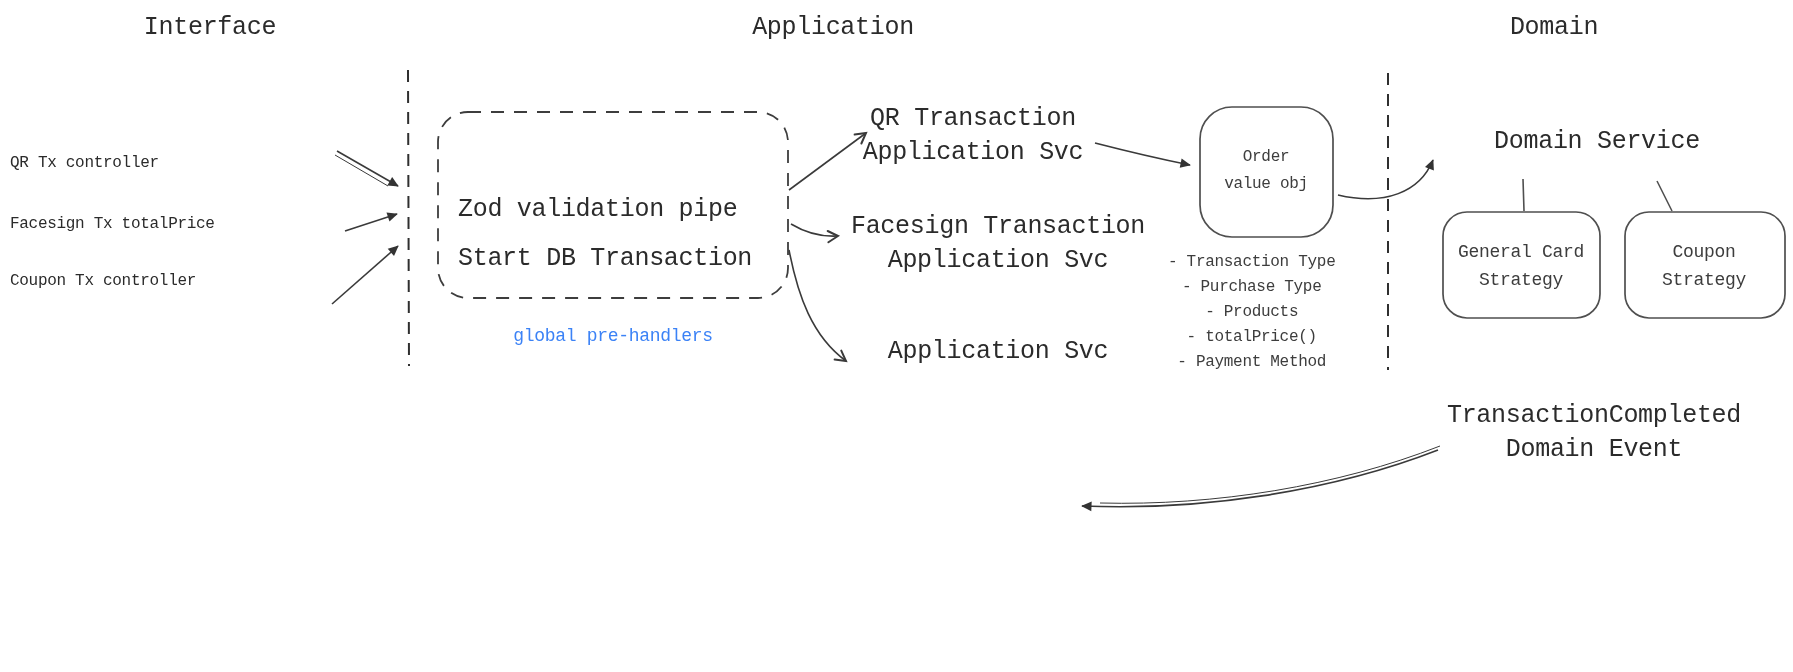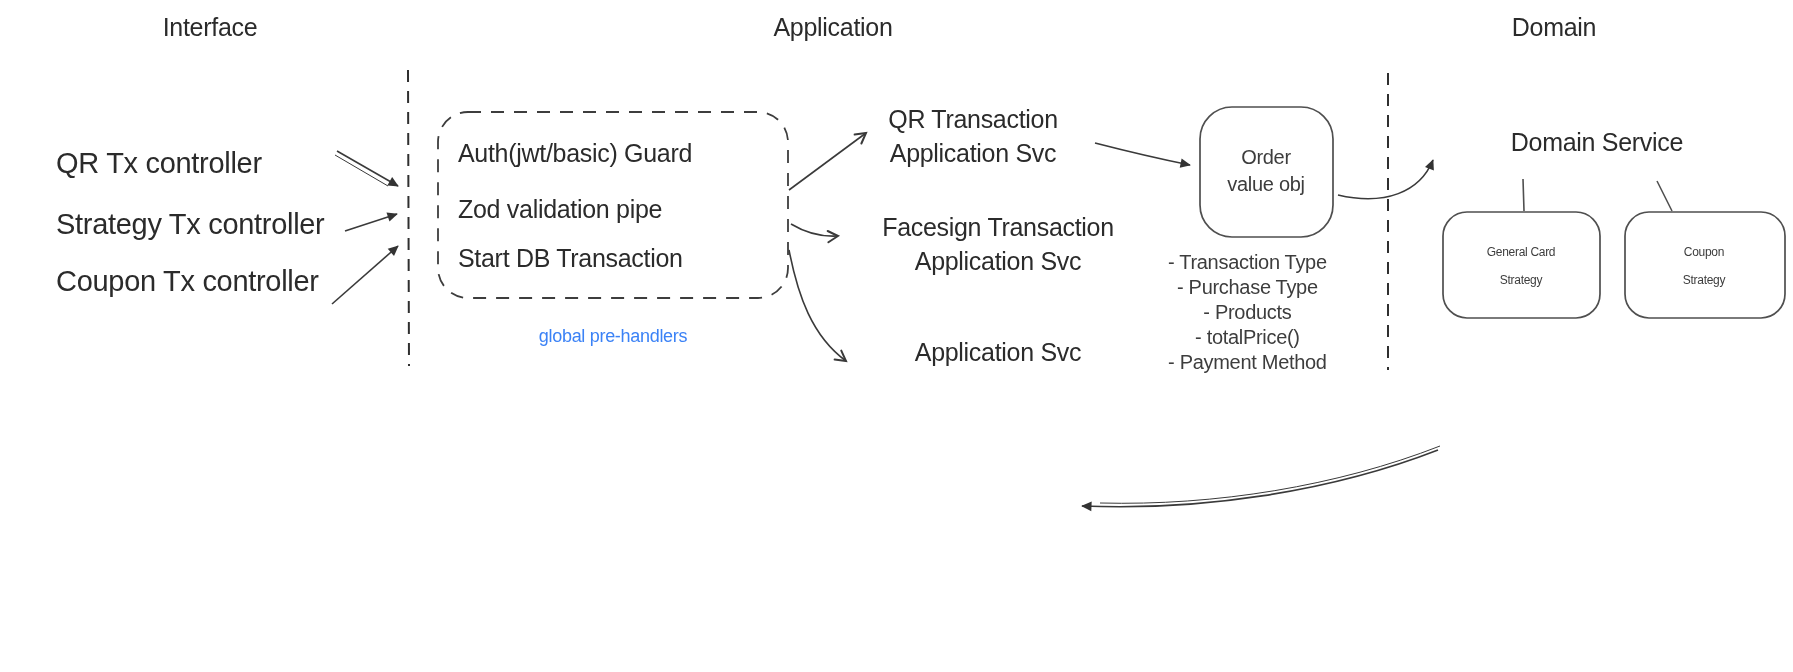--- a/index.html
+++ b/index.html
@@ -7,32 +7,32 @@
     --ink:#2b2b2b;
     --box:#4f4f4f;
     --arrow:#3a3a3a;
   }
   *{box-sizing:border-box;}
   html,body{margin:0;padding:0;background:var(--bg);}
   .canvas{
     position:relative;
     width:1793px;height:540px;
     background:var(--bg);
-    font-family:Liberation Sans, sans-serif;
+    font-family:Liberation Mono, monospace;
     color:var(--ink);
     overflow:hidden;
   }
   .shapes{position:absolute;left:0;top:0;width:1793px;height:672px;}
   .t{position:absolute;white-space:nowrap;color:var(--ink);letter-spacing:-0.3px;}
   .cc{transform:translate(-50%,-50%);text-align:center;}
   .lc{transform:translateY(-50%);}
   .fs25{font-size:25px;}
-  .fs24{font-size:29px;margin-left:46px;}
-  .fs19{font-size:20px;text-align:center;}
-  .fs18{font-size:12px;}
+  .fs24{font-size:16px;}
+  .fs19{font-size:16px;text-align:center;}
+  .fs18{font-size:18px;}
   .fs17{font-size:18px;color:#3b82f6;}
   .lh34{line-height:34px;}
   .lh28{line-height:28px;}
   .lh27{line-height:27px;}
   .lh25{line-height:25px;}
   .lh36{line-height:36px;}
   .soft{color:#3d3d3d;}
 </style>
 </head>
 <body>
@@ -77,24 +77,23 @@
 
     <path d="M1438,450 C1330,492 1200,511 1082,506" fill="none" stroke="var(--arrow)" stroke-width="1.6" marker-end="url(#mSolid)"></path>
     <path d="M1440,446 C1338,486 1215,506 1100,503" fill="none" stroke="var(--arrow)" stroke-width="1"></path>
   </svg>
 
   <div class="t cc fs25" style="left:210px;top:27px;">Interface</div>
   <div class="t cc fs25" style="left:833px;top:27px;">Application</div>
   <div class="t cc fs25" style="left:1554px;top:27px;">Domain</div>
 
   <div class="t lc fs24" style="left:10px;top:163px;">QR Tx controller</div>
-  <div class="t lc fs24" style="left:10px;top:224px;">Strategy Tx controller</div>
+  <div class="t lc fs24" style="left:10px;top:224px;">Facesign Tx totalPrice</div>
   <div class="t lc fs24" style="left:10px;top:281px;">Coupon Tx controller</div>
 
-  <div class="t lc fs25" style="left:458px;top:153px;">Auth(jwt/basic) Guard</div>
   <div class="t lc fs25" style="left:458px;top:209px;">Zod validation pipe</div>
   <div class="t lc fs25" style="left:458px;top:258px;">Start DB Transaction</div>
   <div class="t cc fs17" style="left:613px;top:336px;">global pre-handlers</div>
 
   <div class="t cc fs25 lh34" style="left:973px;top:136px;">
     <div>QR Transaction</div>
     <div>Application Svc</div>
   </div>
   <div class="t cc fs25 lh34" style="left:998px;top:244px;">
     <div>Facesign Transaction</div>
@@ -123,16 +122,20 @@
 
   <div class="t cc fs18 lh28 soft" style="left:1521px;top:266px;">
     <div>General Card</div>
     <div>Strategy</div>
   </div>
   <div class="t cc fs18 lh28 soft" style="left:1704px;top:266px;">
     <div>Coupon</div>
     <div>Strategy</div>
   </div>
 
+  <div class="t cc fs25 lh34" style="left:1594px;top:433px;">
+    <div>TransactionCompleted</div>
+    <div>Domain Event</div>
+  </div>
 
   <div class="t lc fs24" style="left:690px;top:644px;">:</div>
 
 </div>
 
 </body></html>

